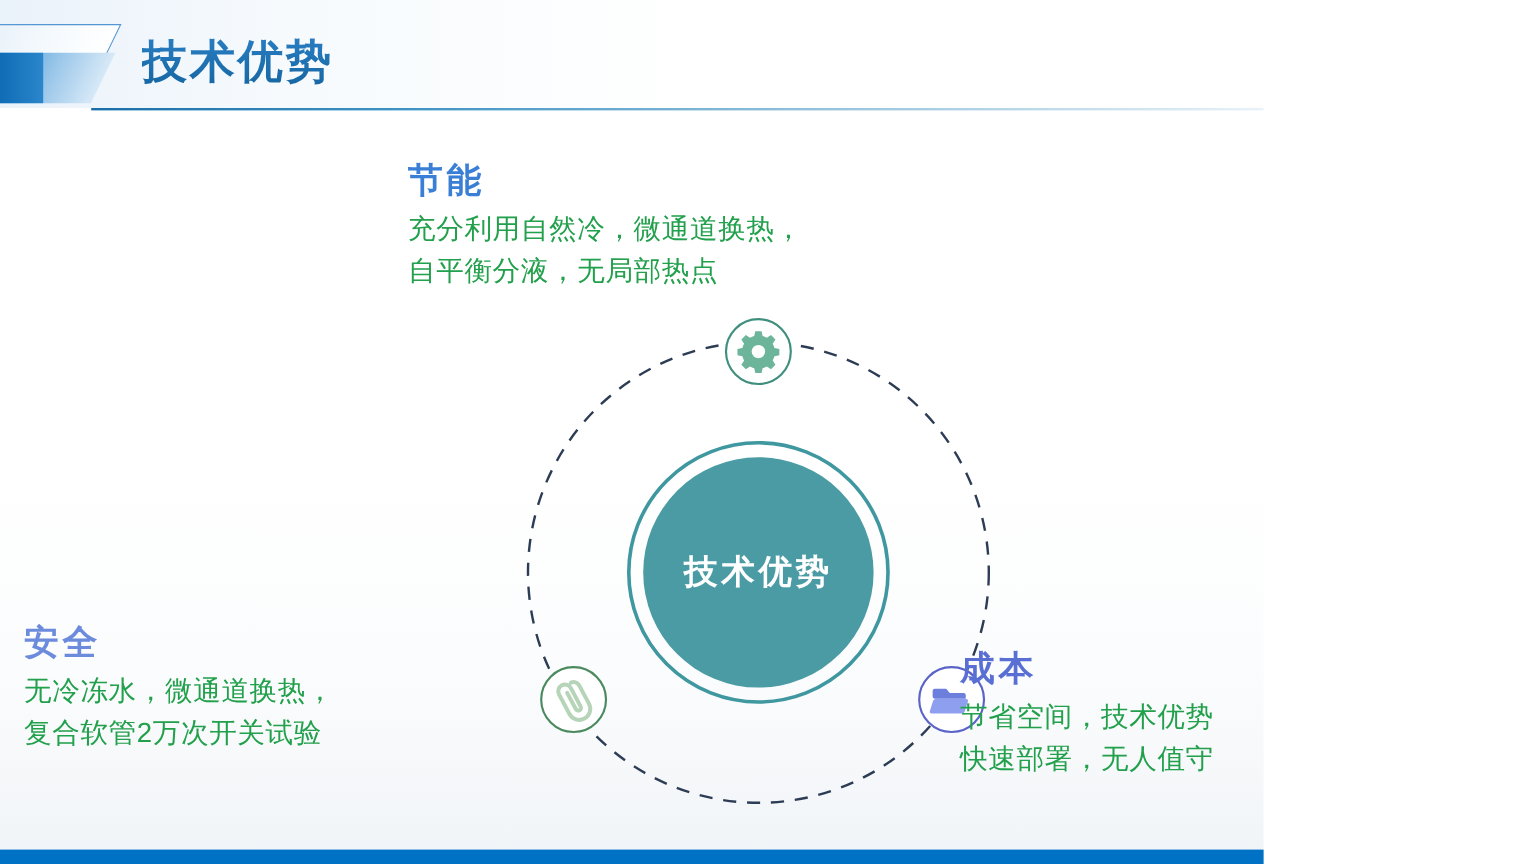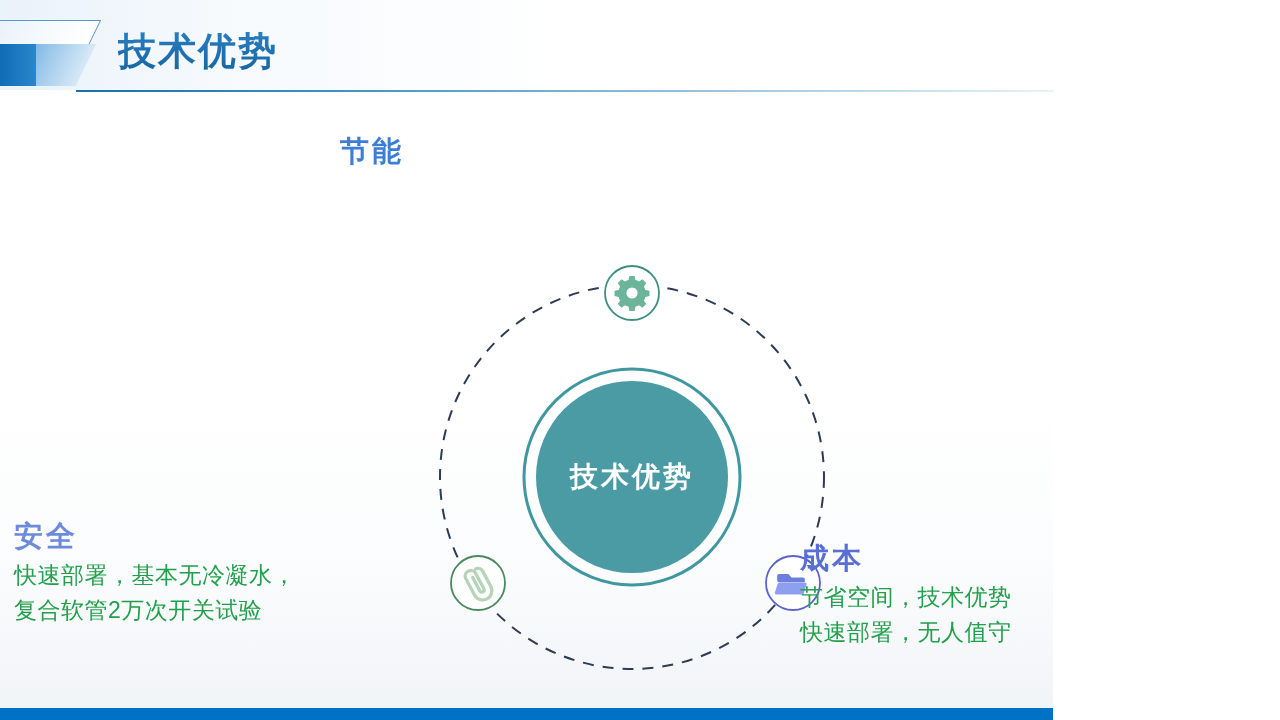--- a/index.html
+++ b/index.html
@@ -123,21 +123,21 @@
     font-size: 23px;
     color: #22a04c;
     line-height: 1.52;
     white-space: pre-line;
     letter-spacing: 0.5px;
   }
 
   #block-top   { left: 340px; top: 133px; width: 585px; }
   #block-top .block-title   { color: #3a7fd5; }
 
-  #block-left  { left: 14px;  top: 518px; width: 460px; }
+  #block-left  { left: 20px;  top: 518px; width: 460px; }
   #block-left .block-title  { color: #6d8bdd; }
 
   #block-right { left: 800px; top: 528px; width: 460px; margin-top: 12px; }
   #block-right .block-title { color: #5a6fd4; }
 </style>
 </head>
 <body>
 
 <div id="slide">
 
@@ -226,25 +226,27 @@
                    a2.4,2.4 0 0 1 -2.3,1.7 h-25.2 a1.6,1.6 0 0 1 -1.55,-2
                    l2.6,-8.4 a2.4,2.4 0 0 1 2,-1.7 Z" fill="#8f9fef"></path>
         </g>
       </g>
     </svg>
     <div class="core-label">技术优势</div>
   </div>
 
   <div class="block" id="block-top">
     <div class="block-title">节能</div>
+    <div class="block-body">充分利用自然冷，微通道换热，
+自平衡分液，无局部热点</div>
   </div>
 
   <div class="block" id="block-left">
     <div class="block-title">安全</div>
-    <div class="block-body">快速部署，基本无冷凝水，
+    <div class="block-body">无冷冻水，微通道换热，
 复合软管2万次开关试验</div>
   </div>
 
   <div class="block" id="block-right">
     <div class="block-title">成本</div>
     <div class="block-body">节省空间，技术优势
 快速部署，无人值守</div>
   </div>
 
   <div id="footer-bar"></div>

